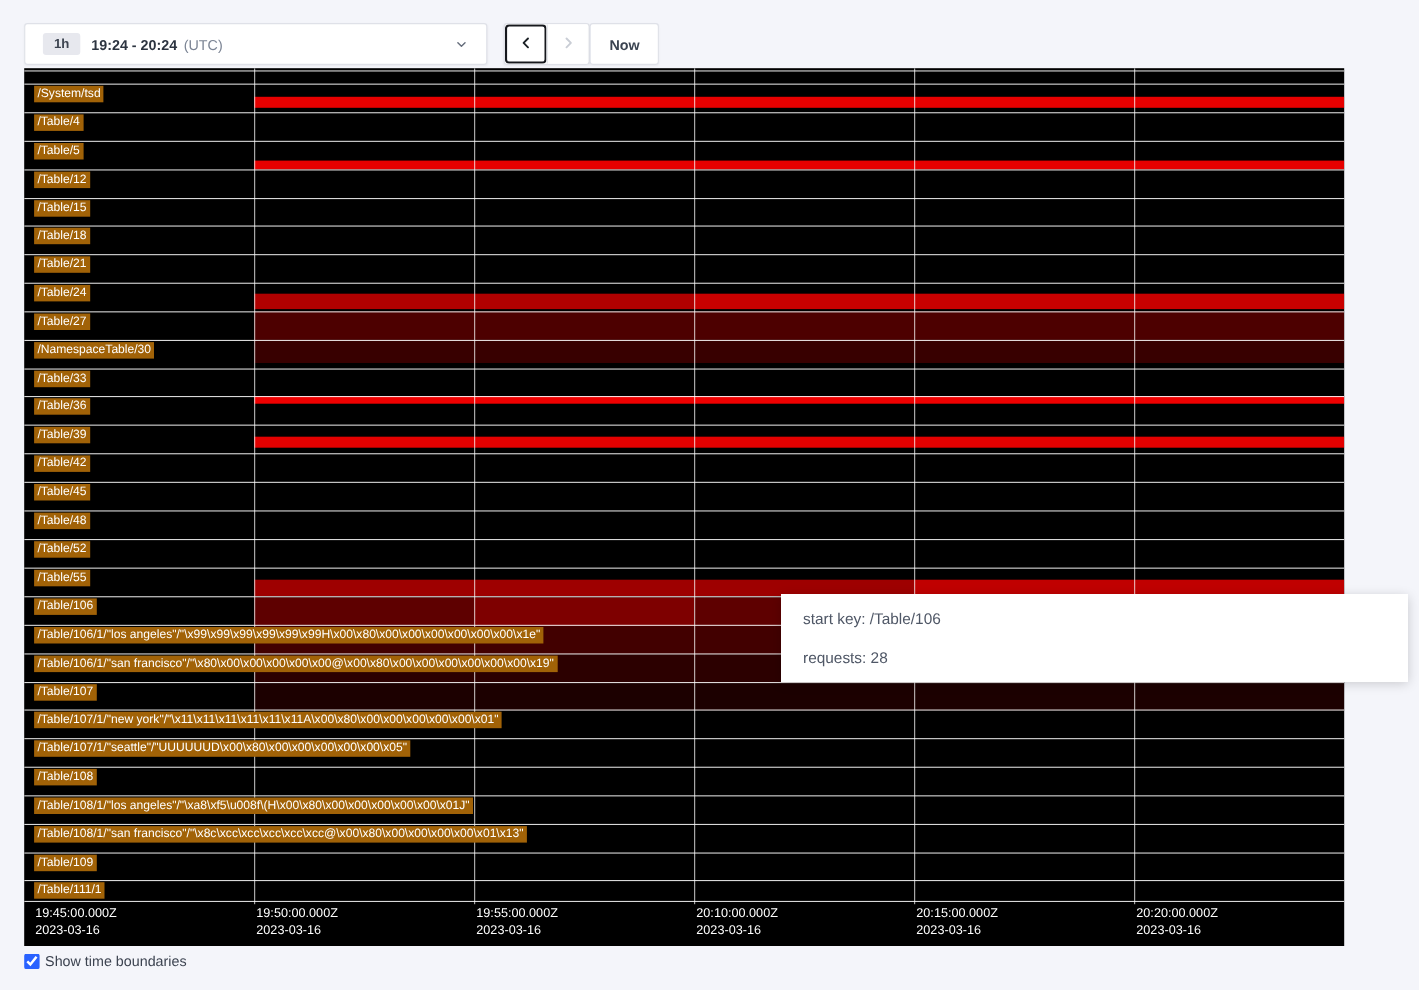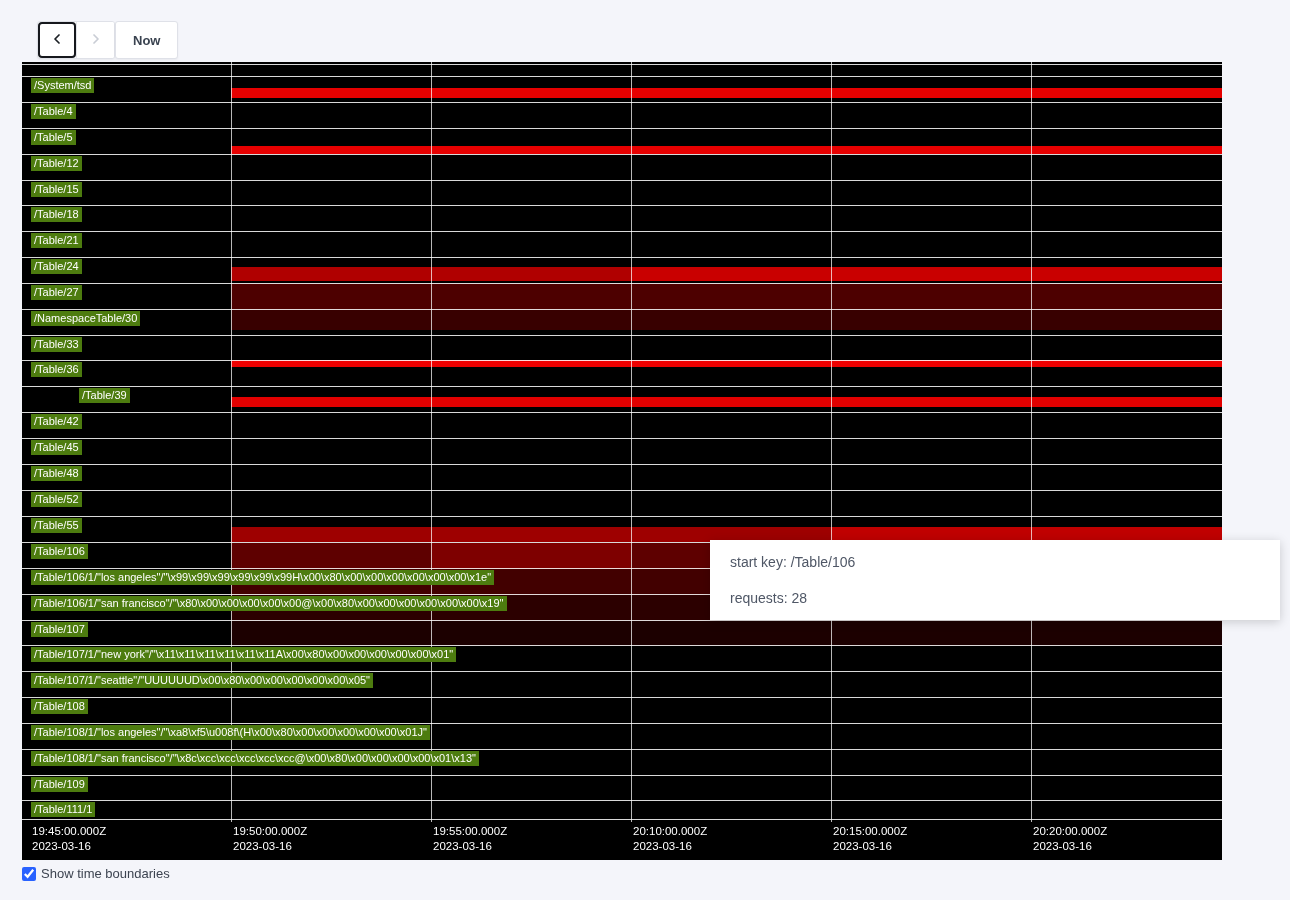--- a/index.html
+++ b/index.html
@@ -42,21 +42,21 @@
 
   
   .kv-canvas {
     position:absolute; left:22px; top:62px; width:1200px; height:798px;
     background:#000; overflow:hidden; cursor:crosshair;
   }
   .band, .vline, .hline, .rlabel, .tick { position:absolute; }
   .vline { width:1px; background:rgba(255,255,255,.72); }
   .hline { left:0; width:100%; height:1px; background:rgba(255,255,255,.85); }
   .rlabel {
-    background:#4d7c0f; color:#fff; padding:1px 3px; white-space:nowrap;
+    background:#a16207; color:#fff; padding:1px 3px; white-space:nowrap;
     font:400 11px/13px "Liberation Sans", sans-serif;
   }
   .tick { color:#fff; font:400 11.5px/15px "Liberation Sans", sans-serif; white-space:nowrap; }
 
   
   .tooltip {
     position:absolute; left:710px; top:540px; width:570px; background:#fff;
     padding:14px 20px; box-shadow:0 2px 10px rgba(0,0,0,.18); z-index:10;
     font-size:14px; color:#4f5766; line-height:16px;
   }
@@ -67,20 +67,30 @@
   .footer { position:absolute; left:22px; top:866px; display:flex; align-items:center; gap:5px;
     font-size:13px; color:#3c4350; }
   .footer input { width:14px; height:14px; accent-color:#2962ff; cursor:pointer; }
 </style>
 </head>
 <body>
 
 <div class="page">
 
   <div class="toolbar">
+    <div class="time-selector">
+      <span class="chip">1h</span>
+      <span class="range">19:24 - 20:24</span>
+      <span class="tz">(UTC)</span>
+      <span class="chev">
+        <svg width="13" height="13" viewBox="0 0 24 24" fill="none" stroke="#666e7c" stroke-width="2.4" stroke-linecap="round" stroke-linejoin="round">
+            <path d="M6 9l6 6 6-6"></path>
+          </svg>
+      </span>
+    </div>
     <div class="nav-group">
       <button class="nav-btn focused">
         <span>
           <svg width="16" height="16" viewBox="0 0 24 24" fill="none" stroke="#1b2025" stroke-width="2.6" stroke-linecap="round" stroke-linejoin="round">
               <path d="M15 18l-6-6 6-6"></path>
             </svg>
         </span>
       </button>
       <button class="nav-btn">
         <span>
@@ -151,21 +161,21 @@
       <div class="rlabel" style="left: 9px; top: 68px;">/Table/5</div>
       <div class="rlabel" style="left: 9px; top: 94px;">/Table/12</div>
       <div class="rlabel" style="left: 9px; top: 120px;">/Table/15</div>
       <div class="rlabel" style="left: 9px; top: 145px;">/Table/18</div>
       <div class="rlabel" style="left: 9px; top: 171px;">/Table/21</div>
       <div class="rlabel" style="left: 9px; top: 197px;">/Table/24</div>
       <div class="rlabel" style="left: 9px; top: 223px;">/Table/27</div>
       <div class="rlabel" style="left: 9px; top: 249px;">/NamespaceTable/30</div>
       <div class="rlabel" style="left: 9px; top: 275px;">/Table/33</div>
       <div class="rlabel" style="left: 9px; top: 300px;">/Table/36</div>
-      <div class="rlabel" style="left: 9px; top: 326px; margin-left: 48px;">/Table/39</div>
+      <div class="rlabel" style="left: 9px; top: 326px;">/Table/39</div>
       <div class="rlabel" style="left: 9px; top: 352px;">/Table/42</div>
       <div class="rlabel" style="left: 9px; top: 378px;">/Table/45</div>
       <div class="rlabel" style="left: 9px; top: 404px;">/Table/48</div>
       <div class="rlabel" style="left: 9px; top: 430px;">/Table/52</div>
       <div class="rlabel" style="left: 9px; top: 456px;">/Table/55</div>
       <div class="rlabel" style="left: 9px; top: 482px;">/Table/106</div>
       <div class="rlabel" style="left: 9px; top: 508px;">/Table/106/1/"los angeles"/"\x99\x99\x99\x99\x99\x99H\x00\x80\x00\x00\x00\x00\x00\x00\x1e"</div>
       <div class="rlabel" style="left: 9px; top: 534px;">/Table/106/1/"san francisco"/"\x80\x00\x00\x00\x00\x00@\x00\x80\x00\x00\x00\x00\x00\x00\x19"</div>
       <div class="rlabel" style="left: 9px; top: 560px;">/Table/107</div>
       <div class="rlabel" style="left: 9px; top: 585px;">/Table/107/1/"new york"/"\x11\x11\x11\x11\x11\x11A\x00\x80\x00\x00\x00\x00\x00\x01"</div>

